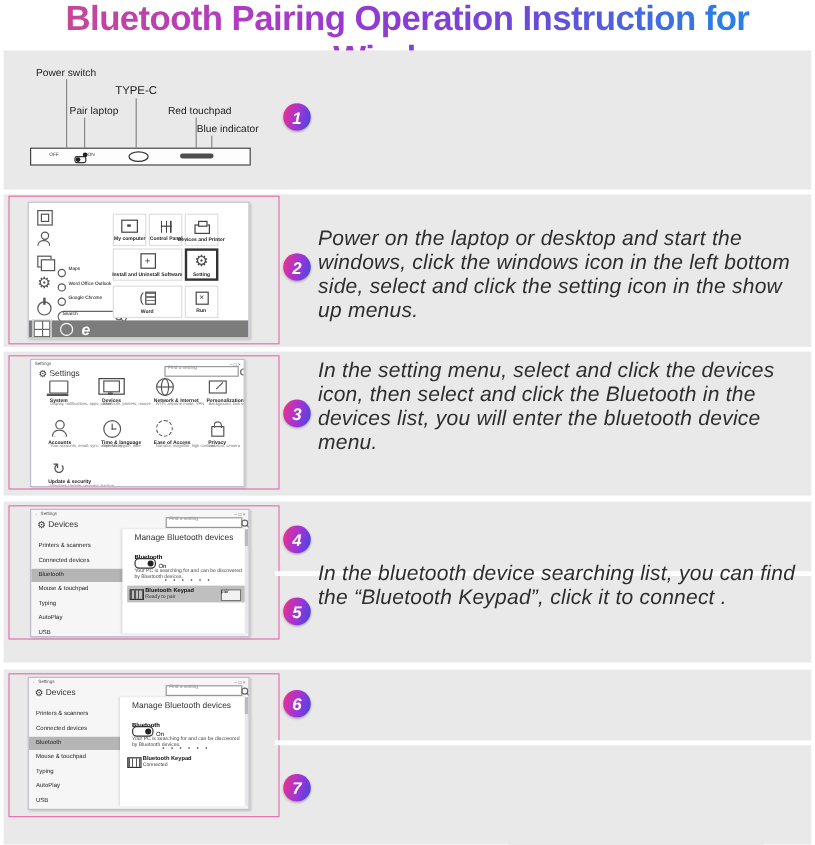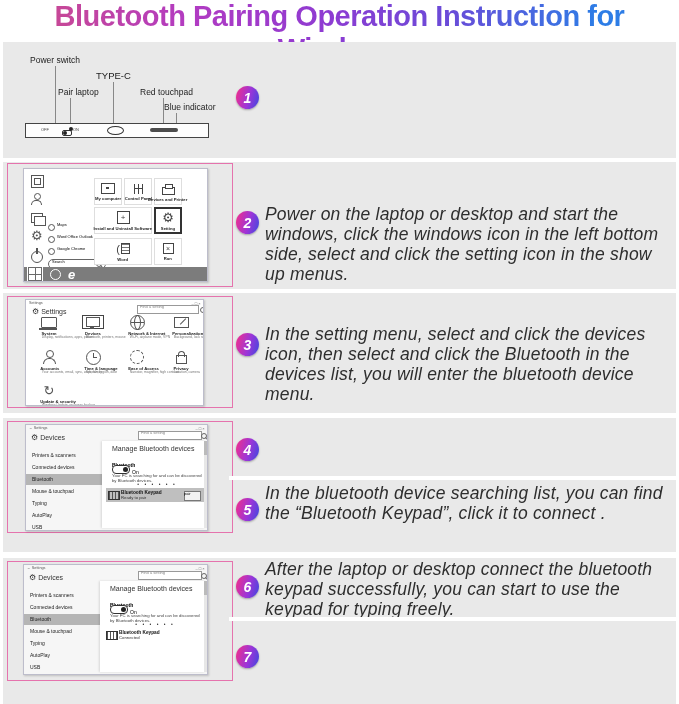--- a/index.html
+++ b/index.html
@@ -19,25 +19,25 @@
 
   .badge{position:absolute;left:233px;width:23px;height:23px;border-radius:50%;
          background:linear-gradient(105deg,#ec2f8f 5%,#9c35d8 55%,#4846dd 95%);
          color:#fff;font-style:italic;font-weight:bold;font-size:14px;
          display:flex;align-items:center;justify-content:center;box-shadow:0 1px 2px rgba(0,0,0,.3);}
   .step-text{position:absolute;left:262px;width:404px;margin:0;font-style:italic;
              font-size:17.5px;line-height:1.14;color:#2e2e2e;letter-spacing:.2px;}
   .divider{position:absolute;left:226px;right:0;height:4px;background:#fff;}
 
   .b1 .badge{top:44px}.b1 .step-text{top:11px}
-  .b2 .badge{top:49px}.b2 .step-text{top:43px}
-  .b3 .badge{top:40px}.b3 .step-text{top:32px}
+  .b2 .badge{top:49px}.b2 .step-text{top:27px}
+  .b3 .badge{top:40px}.b3 .step-text{top:6px}
   .b4 .badge.n4{top:20px}.b4 .step-text.t4{top:3px}
   .b4 .divider{top:58px}
-  .b4 .badge.n5{top:80px}.b4 .step-text.t5x{top:66px}
+  .b4 .badge.n5{top:80px}.b4 .step-text.t5x{top:50px}
   .b5 .badge.n6{top:17px}.b5 .step-text.t6{top:2px}
   .b5 .divider{top:59px}
   .b5 .badge.n7{top:87px}.b5 .step-text.t7{top:66px}
 
   
   .panel{position:absolute;left:4px;width:226px;border:1px solid #e573ad;box-sizing:border-box;}
   .p2{top:1px;height:124px}.p3{top:3px;height:112px}.p4{top:3px;height:112px}.p5{top:3px;height:120px}
   .win{position:absolute;background:#f6f6f6;border:1px solid #bdbdcb;box-shadow:1px 1px 2px rgba(0,0,0,.18);
        overflow:hidden;box-sizing:border-box;}
   .w2{left:15px;top:4px;width:185px;height:114px;background:#fff;}
@@ -447,20 +447,19 @@
             <span class="dn">Bluetooth Keypad</span>
             <span class="dst">Connected</span>
           </div>
         </div>
         <div class="scrollbar"></div>
       </div>
     </div>
     <div class="badge n6">
         <span>6</span>
       </div>
-    <p class="step-text t6">After the laptop or desktop connect the bluetooth keypad successfully, you can start to use the keypad for typing freely.</p>
     <div class="divider"></div>
     <div class="badge n7">
         <span>7</span>
       </div>
   </section>
 
 </div>
 
 </body></html>

